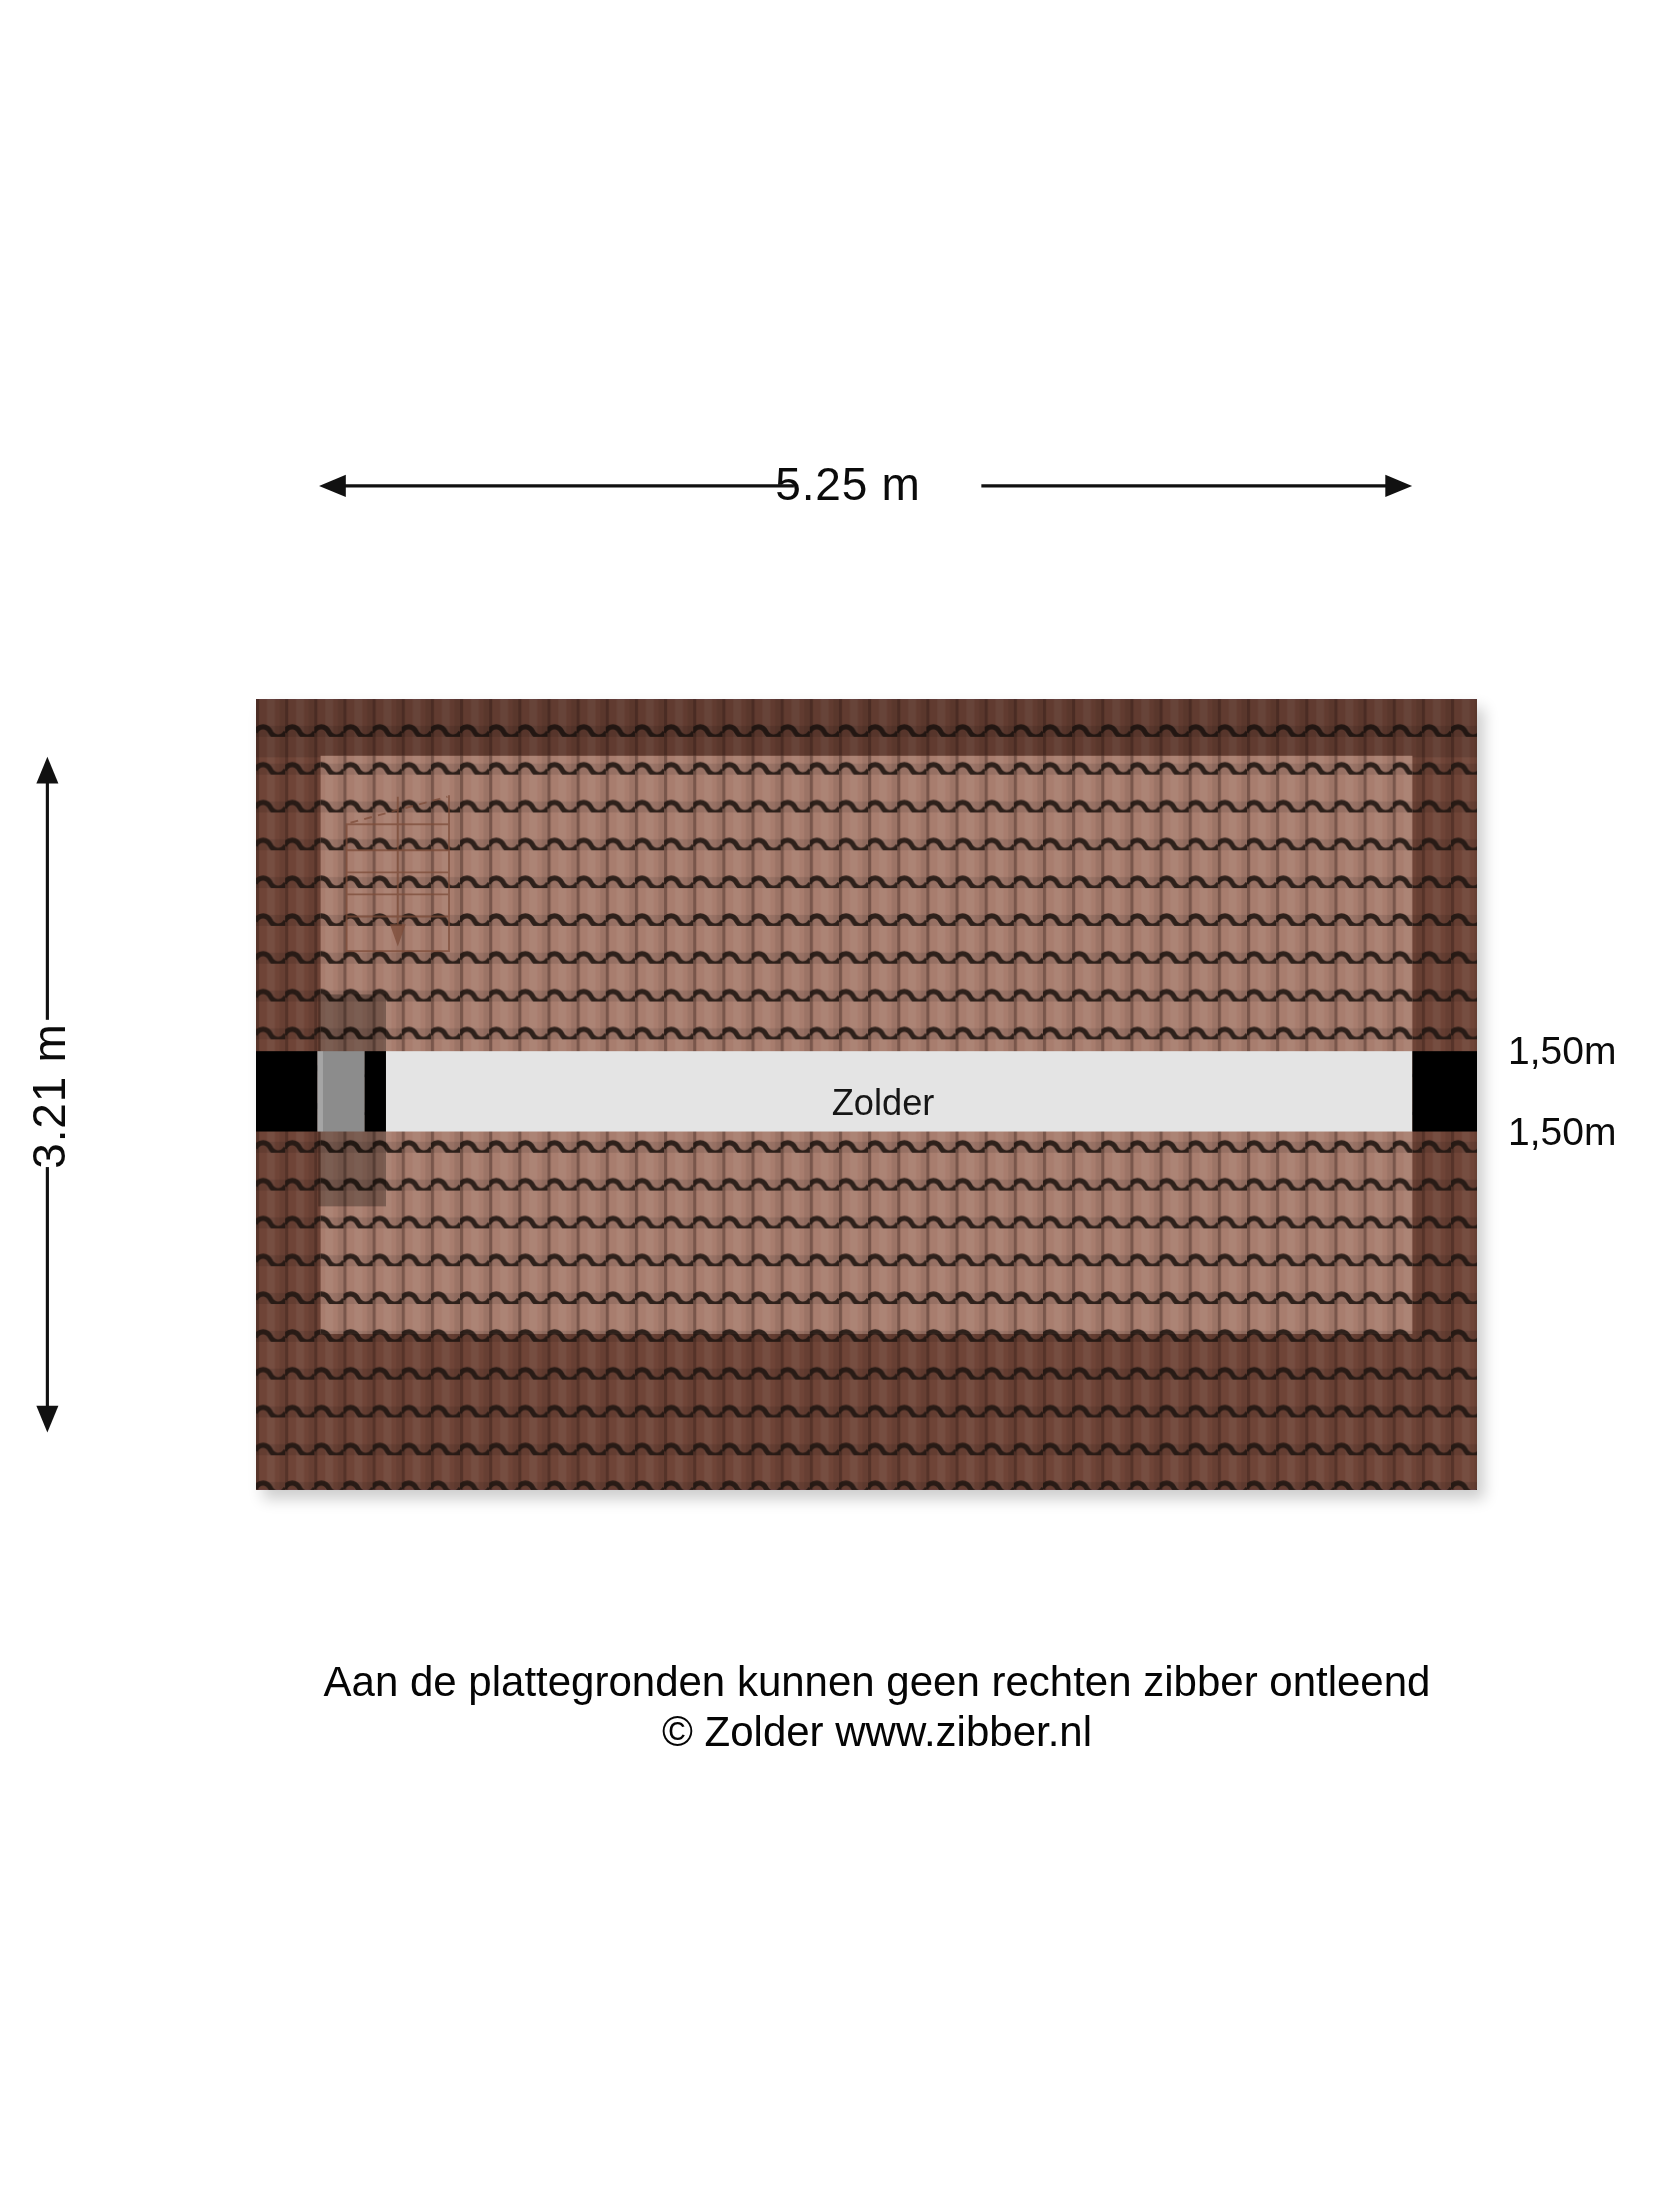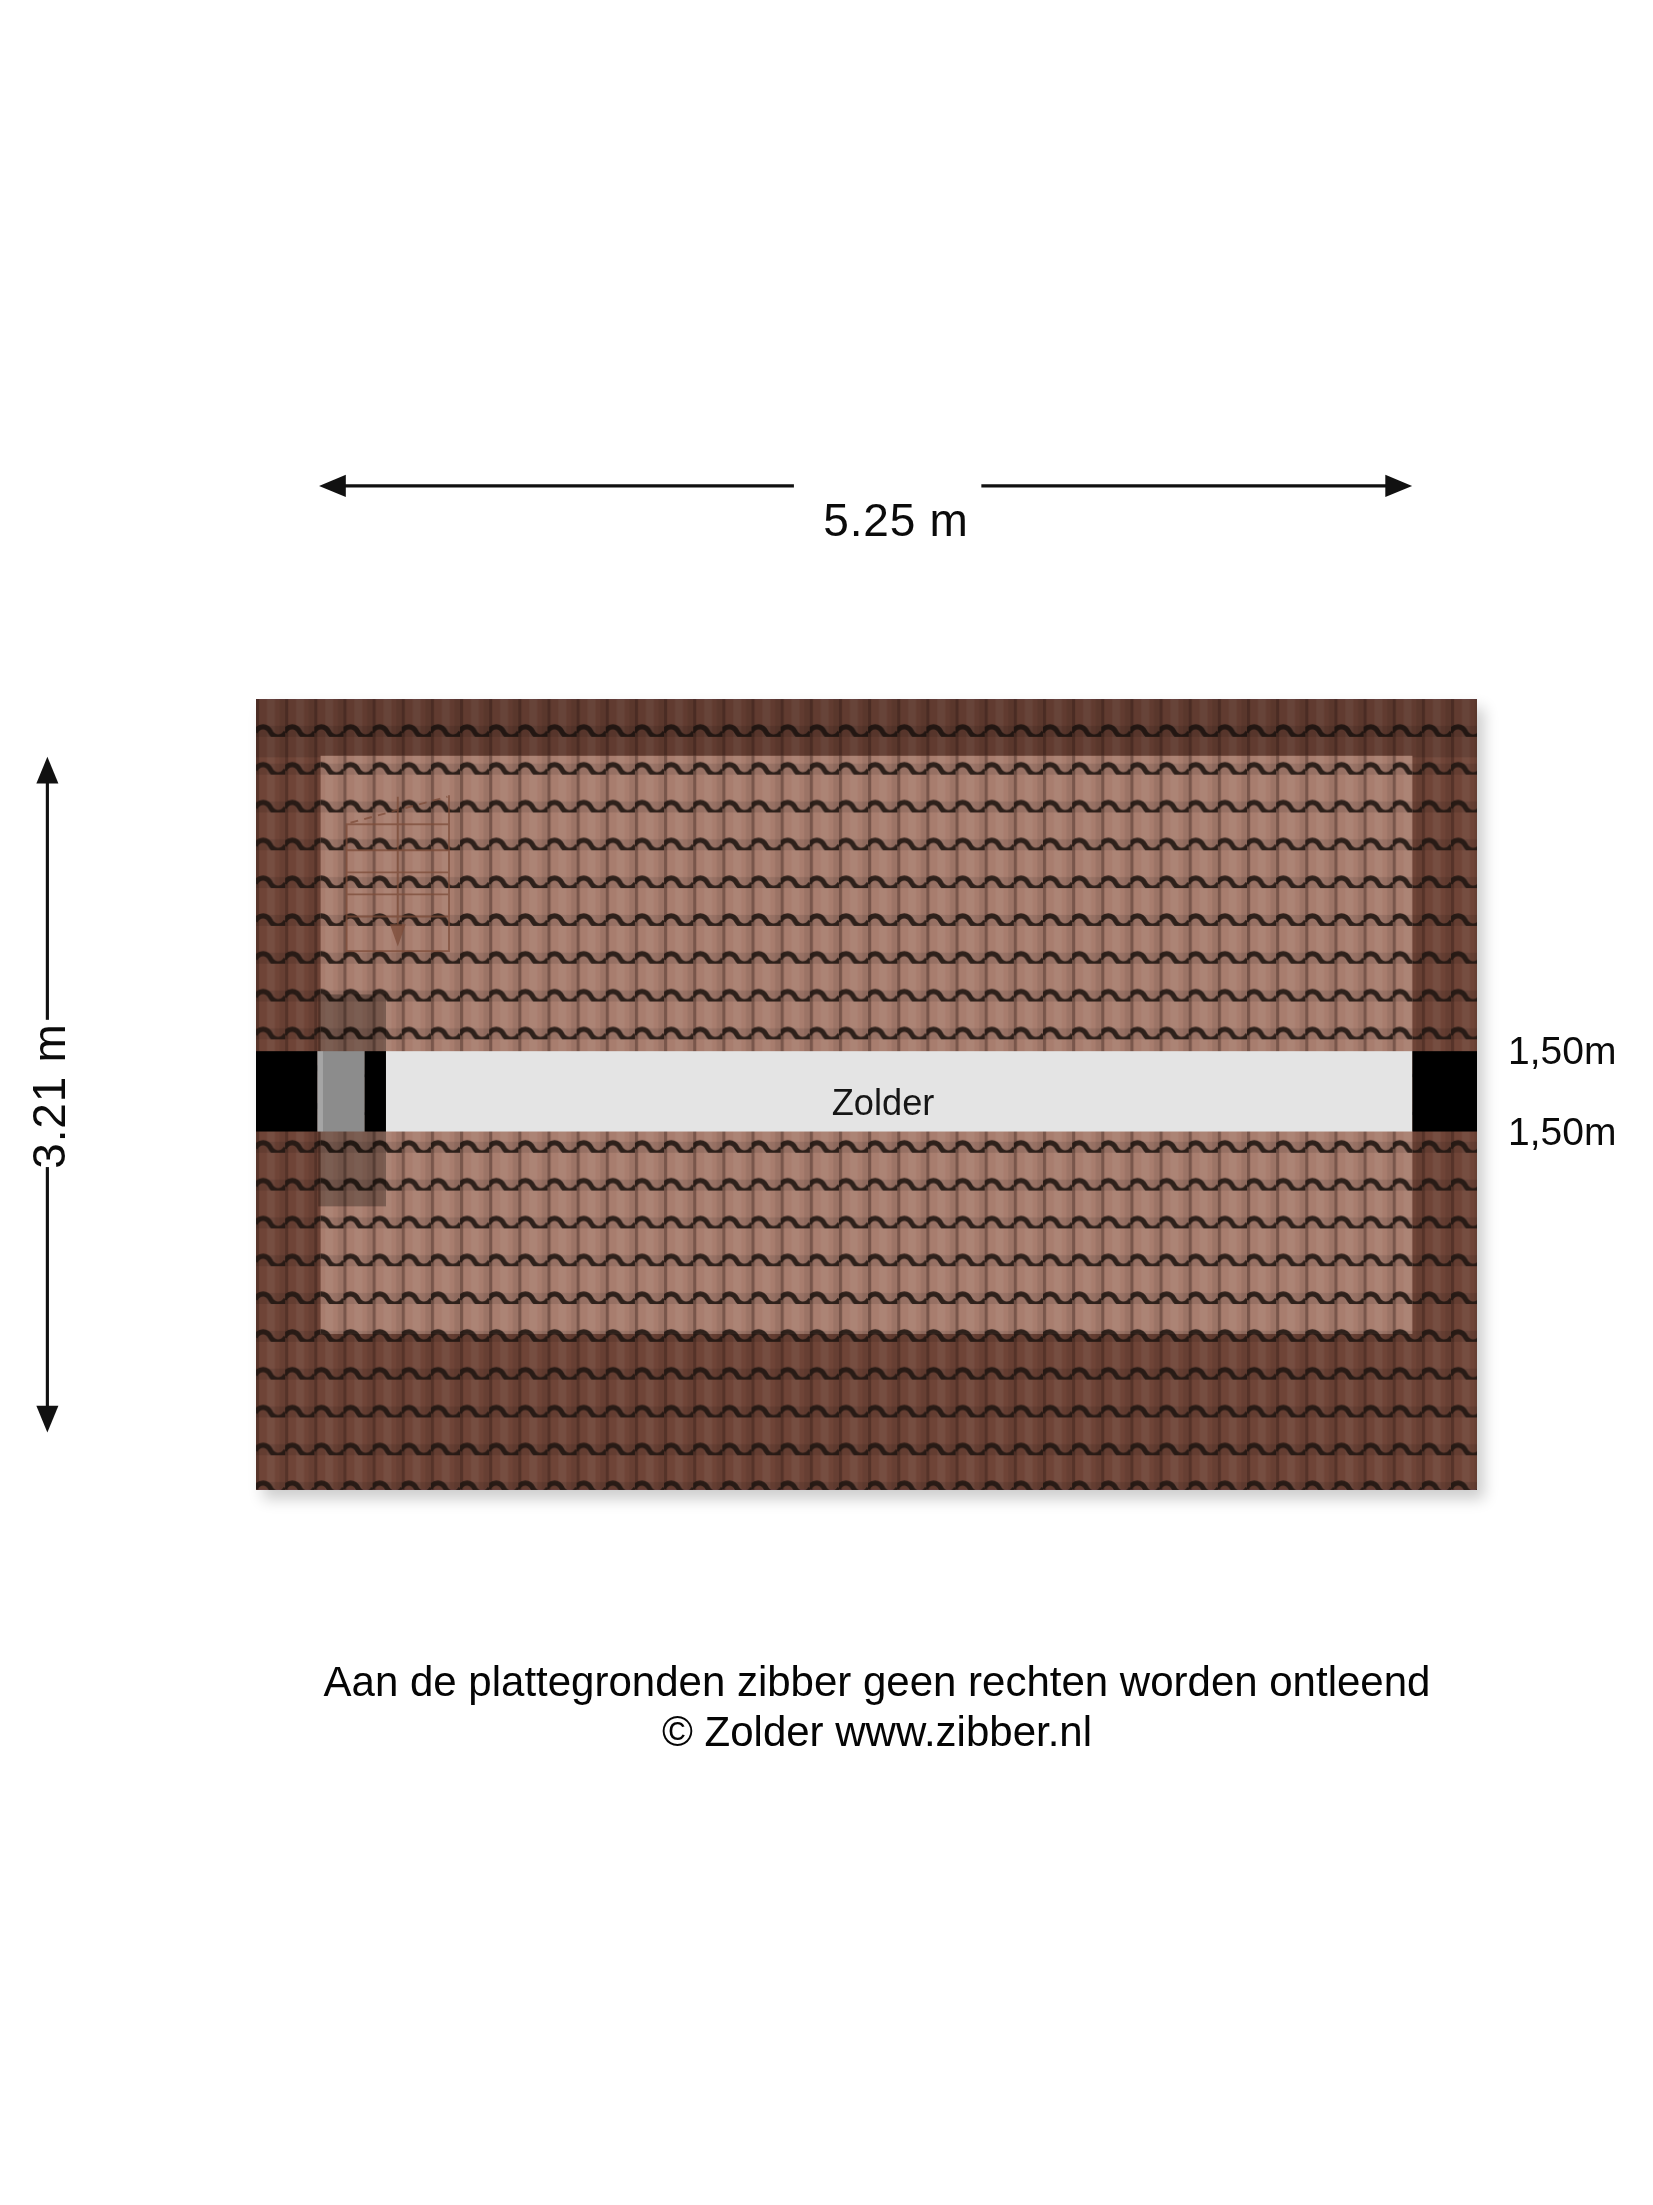--- a/index.html
+++ b/index.html
@@ -6,21 +6,21 @@
   body{
     width:1654px;height:2205px;position:relative;background:#ffffff;
     font-family:"Liberation Sans", sans-serif;color:#000;
     overflow:hidden;
   }
   .abs{position:absolute;}
   #arrow-layer{left:0;top:0;width:1654px;height:2205px;pointer-events:none;}
   .dim-label{
     font-size:46px;color:#0b0b0b;white-space:nowrap;letter-spacing:0.8px;
   }
-  #dim-top{left:896px;top:486px;transform:translate(-50%,-54%);margin-top:36px;}
+  #dim-top{left:848px;top:486px;transform:translate(-50%,-54%);}
   #dim-left{left:49px;top:1096px;transform:translate(-50%,-50%) rotate(-90deg);}
   .side-label{
     font-size:39px;color:#0b0b0b;white-space:nowrap;left:1508px;
     transform:translateY(-50%);
   }
   #plan{
     left:256px;top:699px;width:1221px;height:791px;
     box-shadow:7px 8.7px 14px rgba(0,0,0,0.20);
     background:#8b5cf6;
   }
@@ -102,16 +102,16 @@
       <rect x="78" y="447" width="7" height="102" fill="rgba(255,255,255,0.22)"></rect>
       <rect x="138" y="447" width="27" height="102" fill="#000000"></rect>
       <rect x="165" y="447" width="1303" height="102" fill="#e4e4e4"></rect>
       <rect x="1468" y="447" width="82" height="102" fill="#000000"></rect>
       <text id="room-label-text" x="796" y="512" text-anchor="middle" dominant-baseline="central">Zolder</text>
     </g>
   </svg>
 </div>
 
 <div id="footer" class="abs">
-  <div>Aan de plattegronden zibber geen rechten worden ontleend</div>
+  <div>Aan de plattegronden kunnen geen rechten zibber ontleend</div>
   <div>© Zolder www.zibber.nl</div>
 </div>
 
 
 </body></html>

